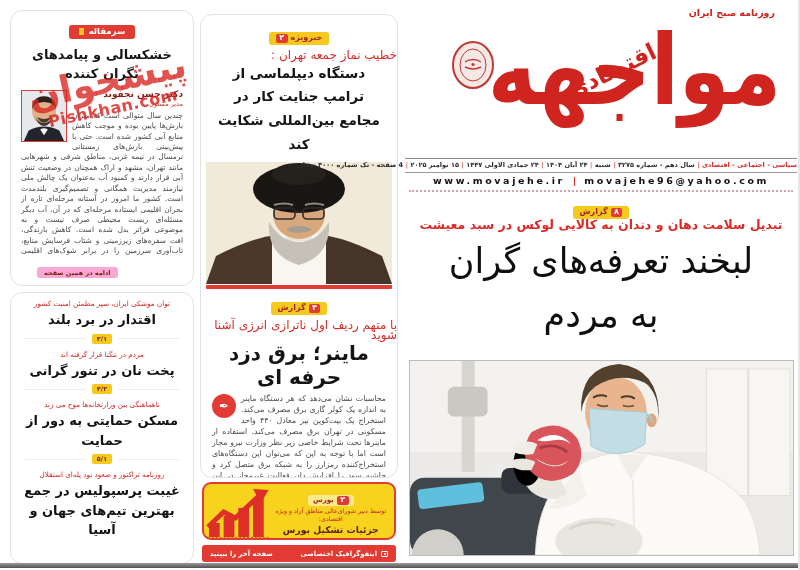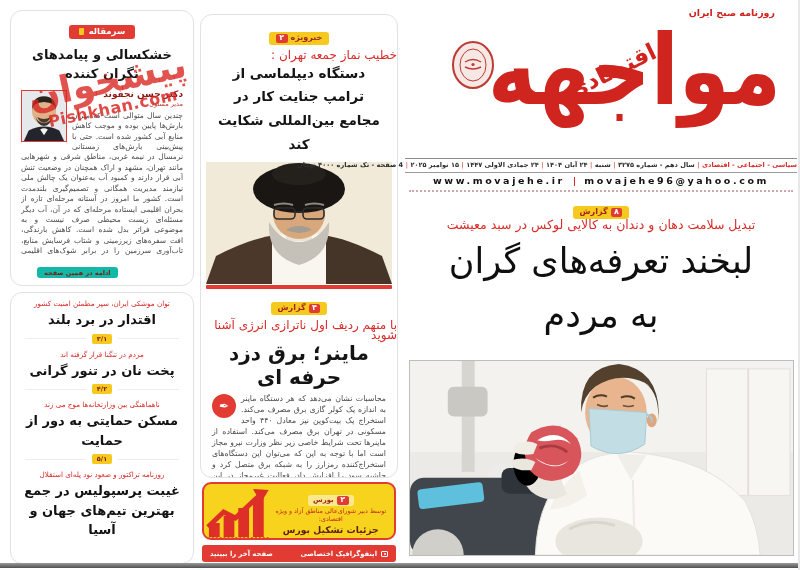--- a/index.html
+++ b/index.html
@@ -19,21 +19,21 @@
 
   
   #editorial-card { left:10px; top:10px; width:184px; height:276px; }
   #editorial-card .tagrow { text-align:center; margin-top:8px; }
   .ed-title { font-size:13px; font-weight:bold; color:#161616; text-align:center; line-height:1.5; margin:6px 10px 4px; }
   .ed-body { margin:2px 10px 0; max-height:168px; overflow:hidden; font-size:7.5px; color:#4a4a4a;
              line-height:10.4px; text-align:justify; }
   .ed-photo { float:left; width:46px; height:52px; border:1px solid #e23b33; margin:2px 5px 2px 0; background:#e8eaec; }
   .ed-byline { color:#8a1a12; font-weight:bold; font-size:9px; line-height:12px; }
   .ed-role { color:#c0392b; font-size:6.5px; line-height:9px; margin-bottom:2px; }
-  .continue-tag { position:absolute; bottom:7px; left:26px; background:#14b8a6; color:#7d1d15;
+  .continue-tag { position:absolute; bottom:7px; left:26px; background:#f9a8d4; color:#7d1d15;
                   font-size:6.5px; font-weight:bold; padding:1.5px 7px; border-radius:3px; }
 
   #vitrin-card { left:10px; top:292px; width:184px; height:272px; }
   #vitrin-card .tagrow { text-align:center; margin-top:7px; }
   .v-kicker { color:#d92b27; font-size:7.2px; text-align:center; line-height:10px; margin:6px 8px 0; }
   .v-head { color:#121212; font-size:13px; font-weight:bold; text-align:center; line-height:1.5; margin:1px 10px; }
   .vsep-row { display:flex; align-items:center; gap:6px; margin:4px 14px; }
   .vsep-row::before, .vsep-row::after { content:""; flex:1; border-top:1px solid #ededed; }
   .vbadge { background:#f6c91e; color:#7d1d15; font-size:6.5px; font-weight:bold; padding:1px 5px; border-radius:2px; }
 
@@ -86,21 +86,21 @@
   #info-line .seg { font-weight:bold; }
   #info-line .seg + .seg::before { content:"|"; color:#d92b27; margin:0 2.5px; font-weight:normal; }
   #info-line .seg:first-child { color:#d92b27; }
   #web-rule { position:absolute; top:172px; left:0; width:100%; border-top:1px solid #9a9a9a; }
   #web-line { position:absolute; top:175px; left:0; width:100%; display:flex; justify-content:center; gap:8px;
               font-size:9.5px; font-weight:bold; color:#111; letter-spacing:2.6px; direction:ltr; }
   #web-line .pipe { color:#d92b27; letter-spacing:0; }
   #web-dotted { position:absolute; top:190px; left:4px; right:4px; border-top:2px dotted #cfa9a9; }
   #main-tag { position:absolute; top:199px; left:0; width:100%; text-align:center; }
   #main-kicker { position:absolute; top:217px; left:0; width:100%; text-align:center; color:#d92b27;
-                 font-size:12.5px; font-weight:normal; }
+                 font-size:12.5px; font-weight:bold; }
   #main-headline { position:absolute; top:234px; left:0; width:100%; text-align:center; color:#0f0f0f;
                    font-size:35px; font-weight:normal; line-height:54px; letter-spacing:-.5px; }
   #main-photo { position:absolute; top:360px; left:4px; width:385px; height:196px; border:1px solid #bdbdbd;
                 background:#ecebe7; }
   #main-photo svg { display:block; width:100%; height:100%; }
 
   
   #page-bottom { position:absolute; left:0; top:563px; width:800px; height:5px;
                  background:linear-gradient(#9a9a9a,#515151); }
   #page-right-edge { position:absolute; right:0; top:0; width:2px; height:570px; background:#e7e7e7; }

